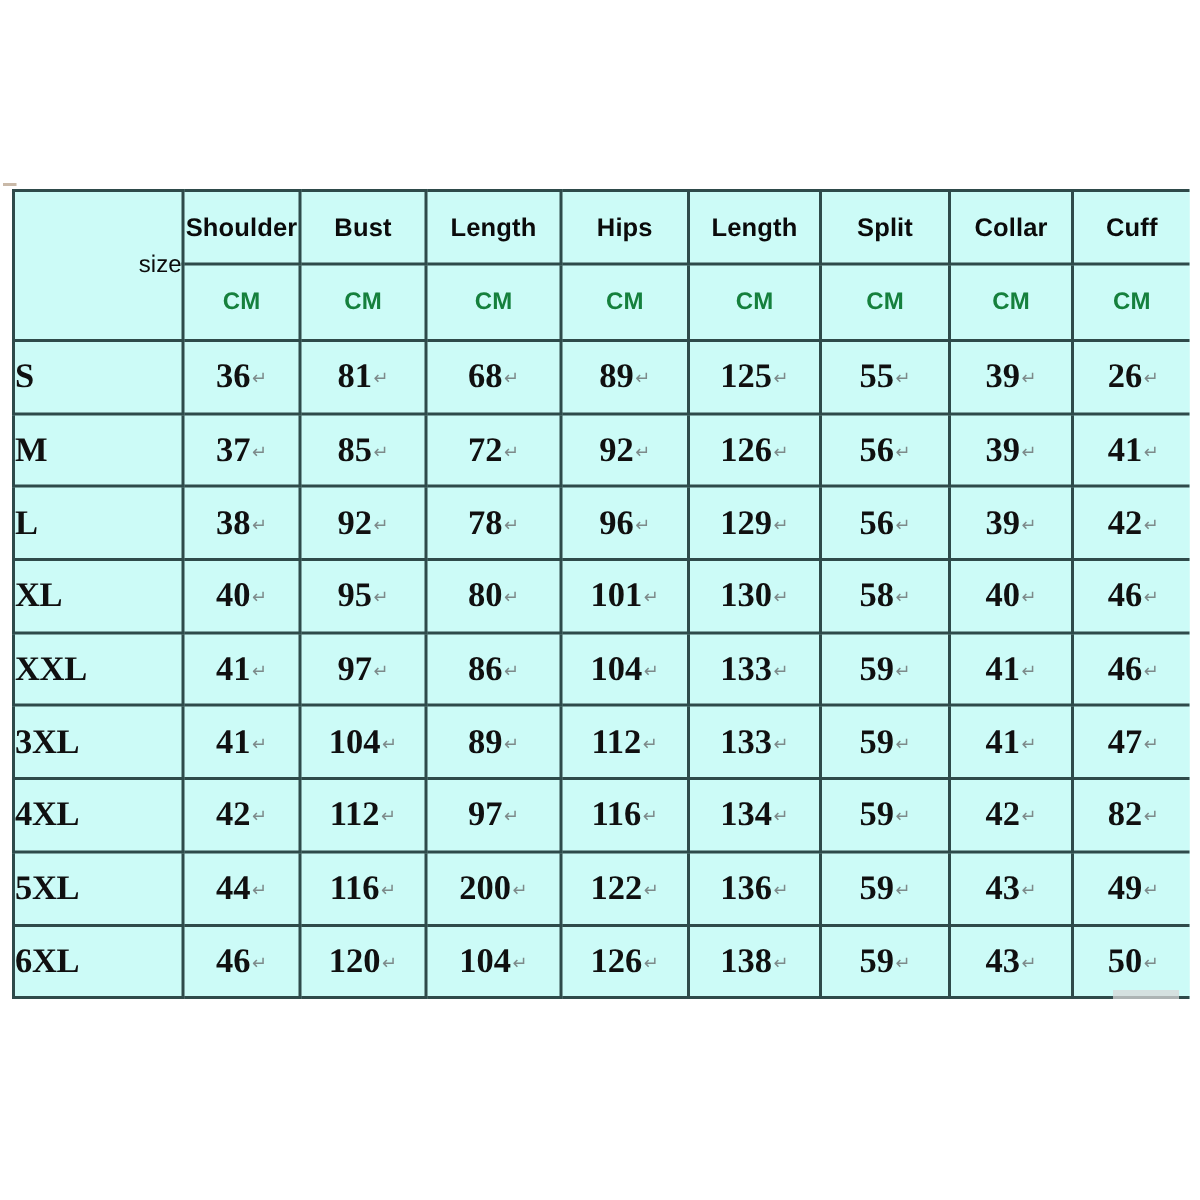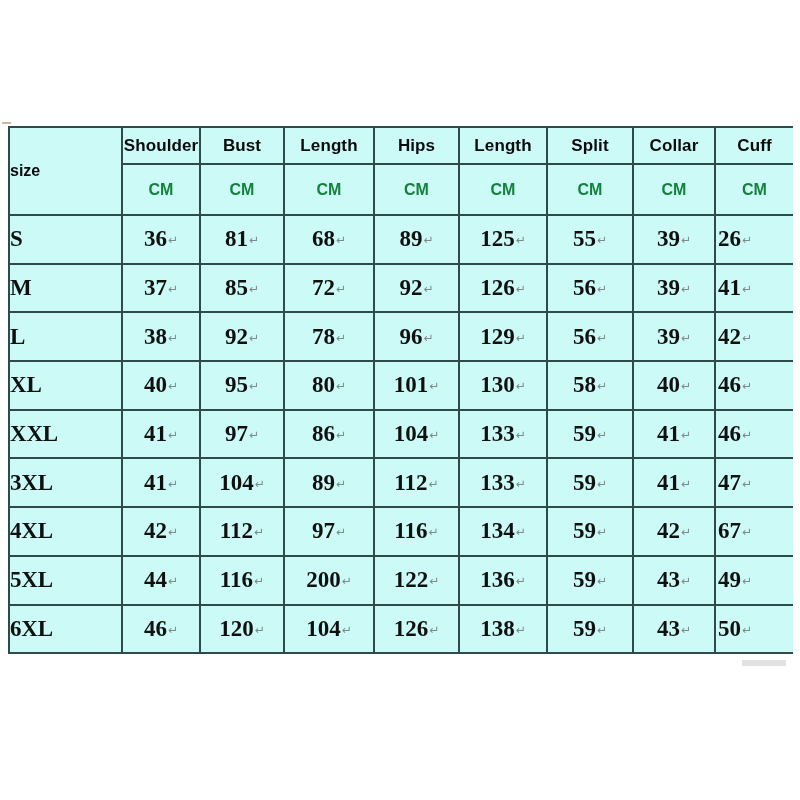--- a/index.html
+++ b/index.html
@@ -50,44 +50,44 @@
   col.c-2      { width: 84px; }
   col.c-3      { width: 90px; }
   col.c-4      { width: 85px; }
   col.c-5      { width: 88px; }
   col.c-6      { width: 86px; }
   col.c-7      { width: 82px; }
   col.c-8      { width: 78px; }
 
   
   .hdr-cell {
-    height: 37px;
+    height: 49px;
     text-align: center;
     vertical-align: middle;
     font-family: "Liberation Sans", sans-serif;
     font-size: 17px;
     font-weight: 600;
     color: #0b0b0b;
     letter-spacing: 0.1px;
   }
   .hdr-unit {
     height: 51px;
     text-align: center;
     vertical-align: middle;
     font-family: "Liberation Sans", sans-serif;
     font-size: 16px;
     font-weight: 600;
     color: #15803d;
   }
   .hdr-size {
-    text-align: left;
+    text-align: right;
     vertical-align: middle;
     font-family: "Liberation Sans", sans-serif;
     font-size: 16px;
-    font-weight: 700;
+    font-weight: 400;
     color: #0b0b0b;
   }
 
   
   tbody tr { height: 48.7px; }
 
   td.size-label {
     text-align: left;
     vertical-align: middle;
     font-family: "Liberation Serif", serif;
@@ -102,21 +102,21 @@
     text-align: center;
     vertical-align: middle;
     font-family: "Liberation Serif", serif;
     font-weight: 700;
     font-size: 23px;
     color: #101010;
     white-space: nowrap;
   }
   
   td.val.val-left {
-    text-align: left;
+    text-align: center;
     padding-left: 2px;
   }
 
   .ret {
     font-family: "DejaVu Sans", sans-serif;
     font-size: 12px;
     font-weight: 400;
     color: #7d8a8a;
     vertical-align: 2px;
     margin-left: 1px;
@@ -253,21 +253,21 @@
         </tr>
         <tr>
           <td class="size-label">4XL</td>
           <td class="val"><span>42</span><span class="ret">↵</span></td>
           <td class="val"><span>112</span><span class="ret">↵</span></td>
           <td class="val"><span>97</span><span class="ret">↵</span></td>
           <td class="val"><span>116</span><span class="ret">↵</span></td>
           <td class="val"><span>134</span><span class="ret">↵</span></td>
           <td class="val"><span>59</span><span class="ret">↵</span></td>
           <td class="val"><span>42</span><span class="ret">↵</span></td>
-          <td class="val val-left"><span>67</span><span class="ret">↵</span></td>
+          <td class="val val-left"><span>82</span><span class="ret">↵</span></td>
         </tr>
         <tr>
           <td class="size-label">5XL</td>
           <td class="val"><span>44</span><span class="ret">↵</span></td>
           <td class="val"><span>116</span><span class="ret">↵</span></td>
           <td class="val"><span>200</span><span class="ret">↵</span></td>
           <td class="val"><span>122</span><span class="ret">↵</span></td>
           <td class="val"><span>136</span><span class="ret">↵</span></td>
           <td class="val"><span>59</span><span class="ret">↵</span></td>
           <td class="val"><span>43</span><span class="ret">↵</span></td>

